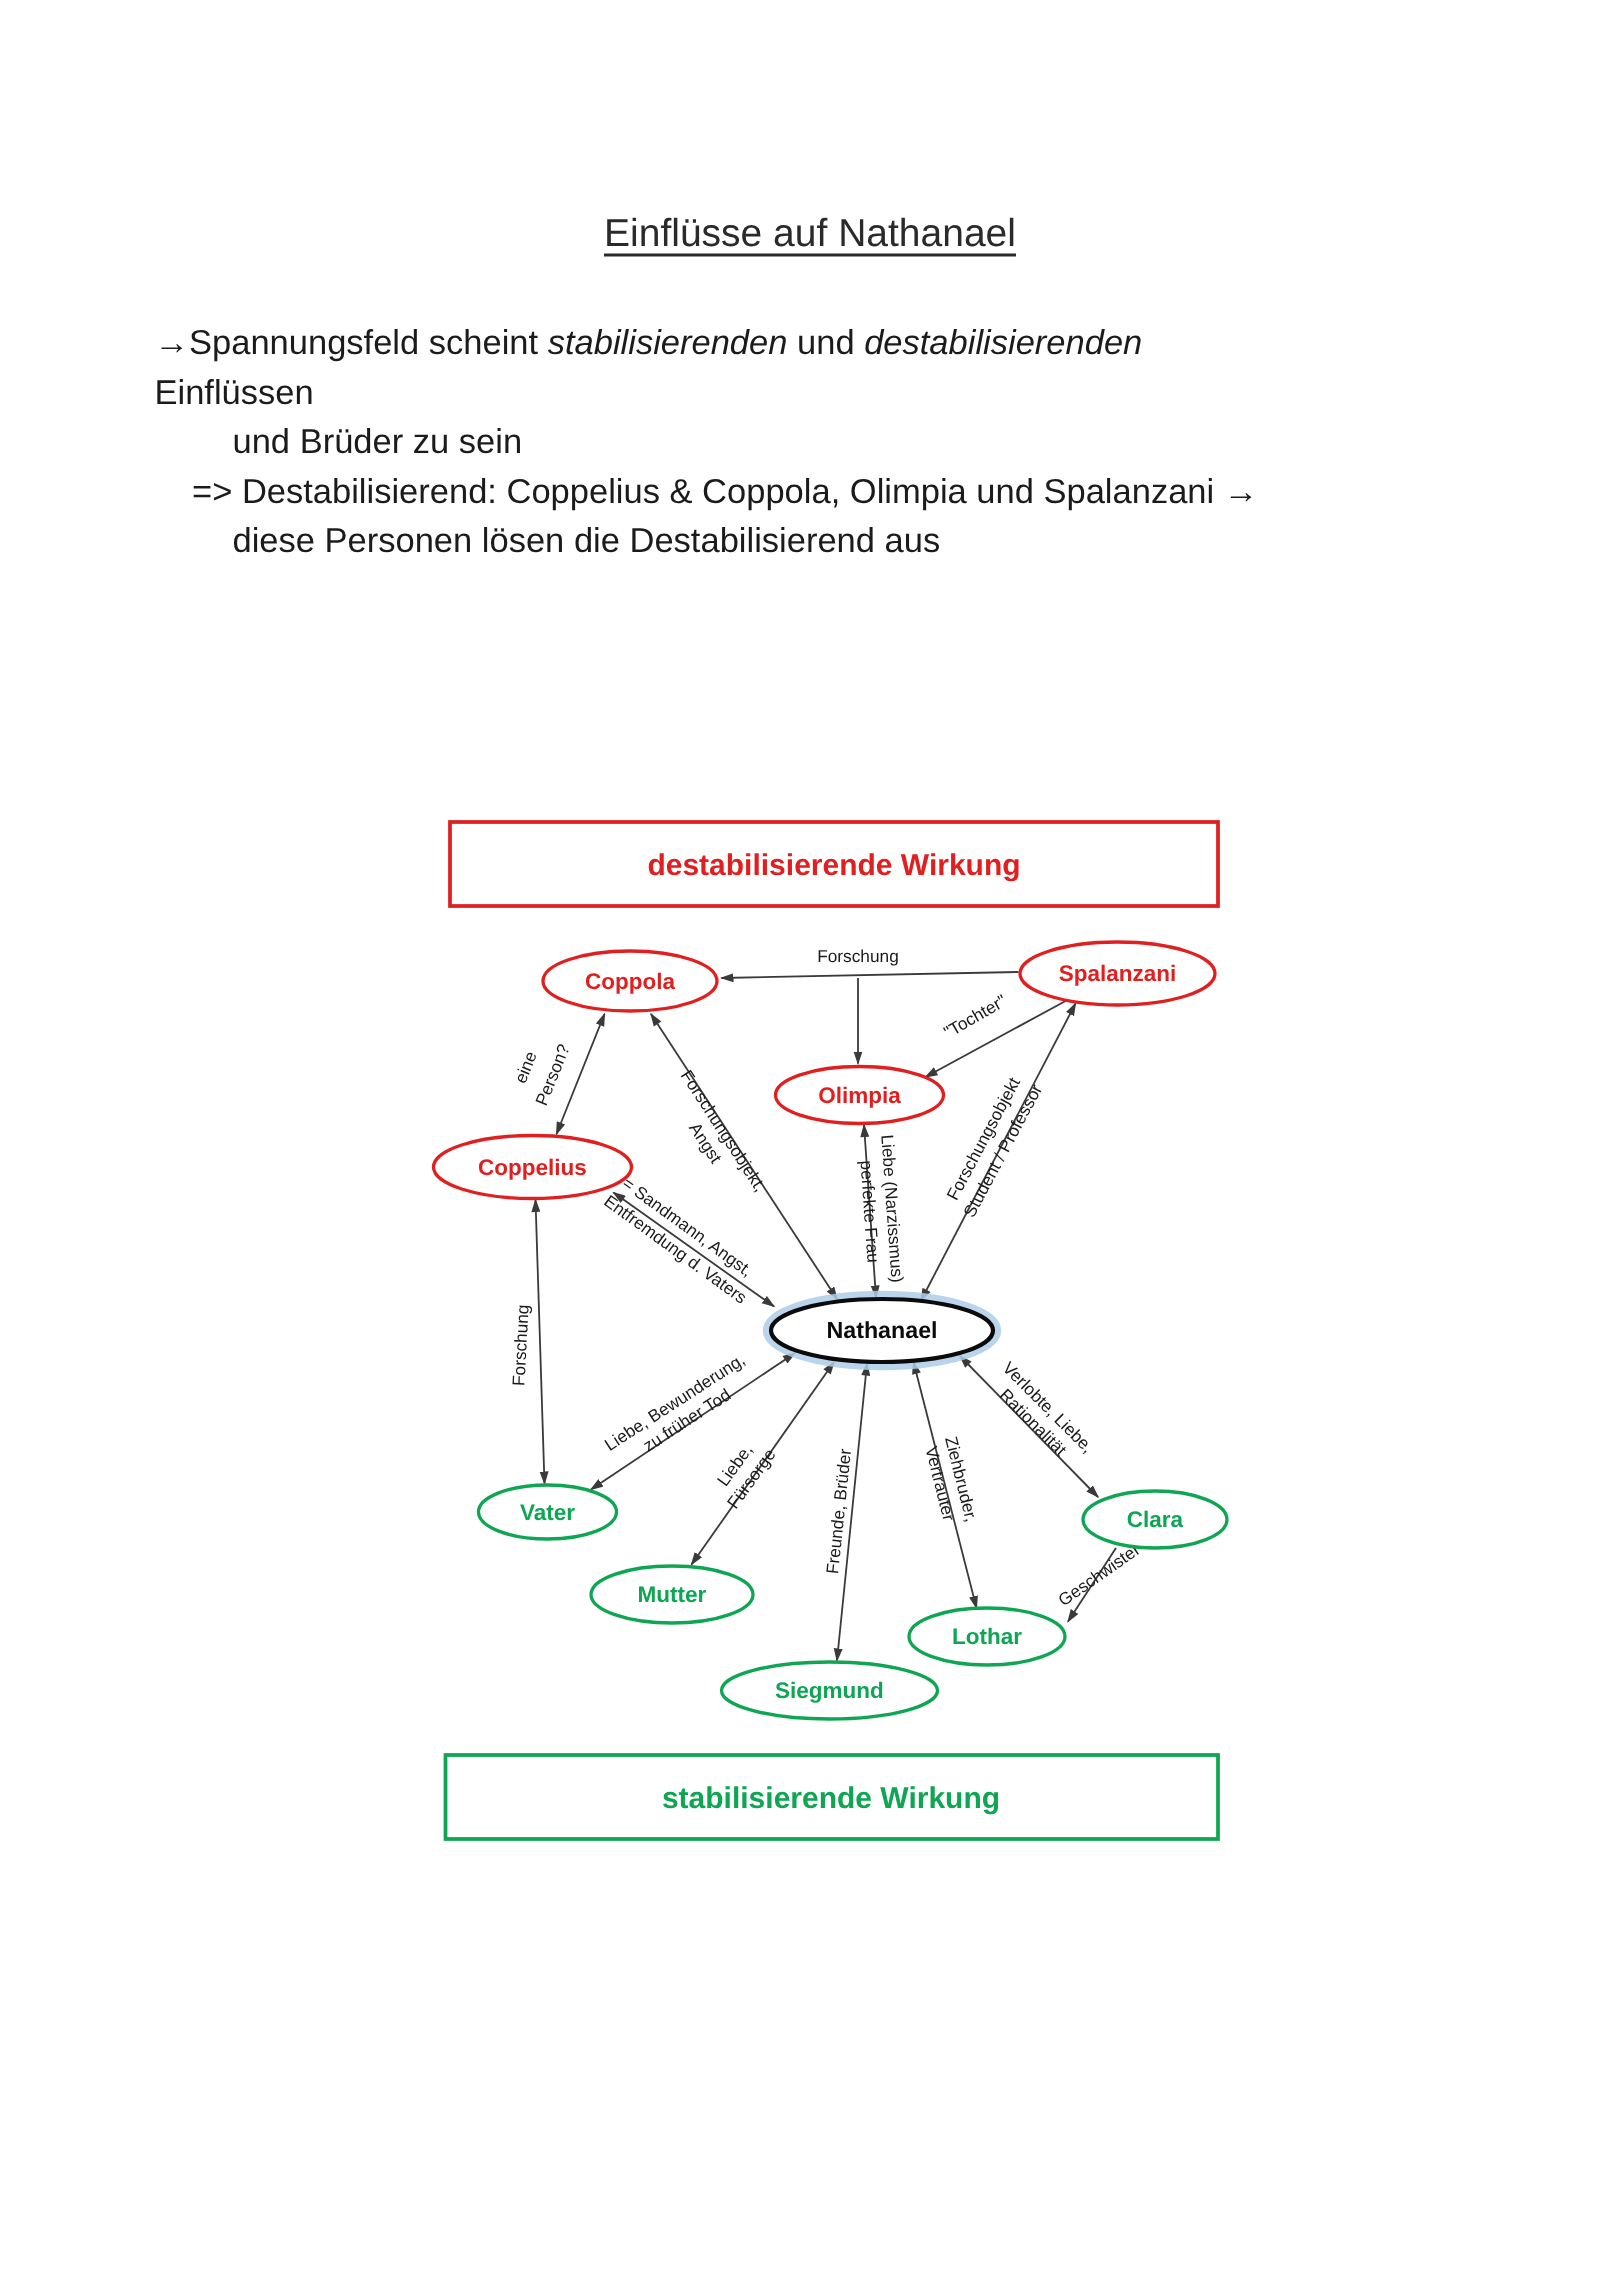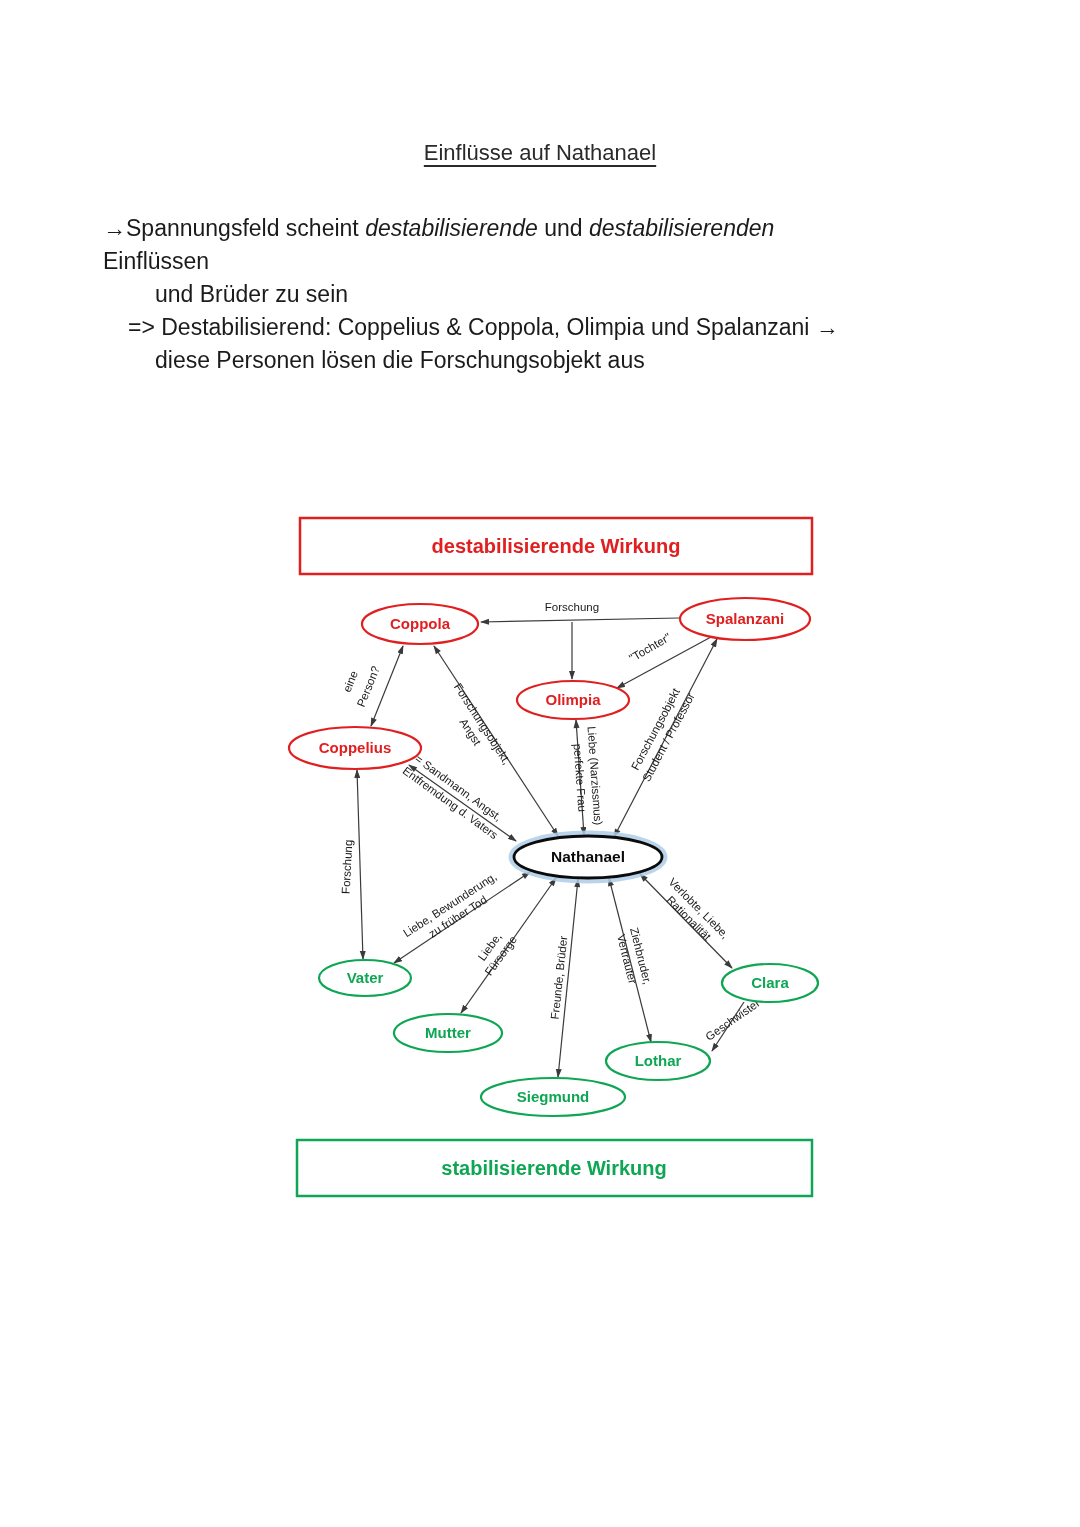--- a/index.html
+++ b/index.html
@@ -11,21 +11,21 @@
     font-family: "Liberation Sans", sans-serif;
     color: #1b1b1b;
     overflow: hidden;
   }
   .title {
     position: absolute;
     top: 140px;
     left: 0;
     width: 100%;
     text-align: center;
-    font-size: 22px;
+    font-size: 26px;
     color: #2a2a2a;
   }
   .title span {
     text-decoration: underline;
     text-underline-offset: 5px;
   }
   .doc-text {
     position: absolute;
     left: 103px;
     top: 212px;
@@ -35,21 +35,21 @@
     color: #1b1b1b;
   }
   .doc-text .line { white-space: nowrap; }
   .doc-text .indent1 { padding-left: 25px; }
   .doc-text .indent2 { padding-left: 52px; }
   .doc-text em { font-style: italic; }
 
   .diagram {
     position: absolute;
     left: 280px;
-    top: 510px;
+    top: 540px;
     width: 560px;
     height: 700px;
   }
 
   
   .edge { stroke: #3a3a3a; stroke-width: 1.2; fill: none; }
   .edge-label { font-size: 11.5px; fill: #1a1a1a; text-anchor: middle; font-family: "Liberation Sans", sans-serif; }
   .node-label { font-weight: bold; font-size: 15px; text-anchor: middle; font-family: "Liberation Sans", sans-serif; }
   .red-node   { fill: #ffffff; stroke: #e02020; stroke-width: 2.2; }
   .green-node { fill: #ffffff; stroke: #0ea653; stroke-width: 2.2; }
@@ -68,25 +68,25 @@
 </head>
 <body>
 
 <div class="page">
 
   <div class="title">
     <span>Einflüsse auf Nathanael</span>
   </div>
 
   <div class="doc-text">
-    <div class="line"><span>→Spannungsfeld scheint </span><em>destabilisierende</em><span> und </span><em>destabilisierenden</em></div>
+    <div class="line"><span>→Spannungsfeld scheint </span><em>stabilisierenden</em><span> und </span><em>destabilisierenden</em></div>
     <div class="line">Einflüssen</div>
     <div class="line indent2">und Brüder zu sein</div>
     <div class="line indent1">=&gt; Destabilisierend: Coppelius &amp; Coppola, Olimpia und Spalanzani →</div>
-    <div class="line indent2">diese Personen lösen die Forschungsobjekt aus</div>
+    <div class="line indent2">diese Personen lösen die Destabilisierend aus</div>
   </div>
 
   <div class="diagram">
     <svg width="560" height="700" viewBox="0 0 560 700" xmlns="http://www.w3.org/2000/svg">
       <defs>
         <marker id="arrF" markerUnits="userSpaceOnUse" markerWidth="10" markerHeight="8" refX="8" refY="3" orient="auto">
           <path d="M0,0 L9,3 L0,6 Z" fill="#3a3a3a"></path>
         </marker>
         <marker id="arrR" markerUnits="userSpaceOnUse" markerWidth="10" markerHeight="8" refX="1" refY="3" orient="auto">
           <path d="M9,0 L0,3 L9,6 Z" fill="#3a3a3a"></path>

